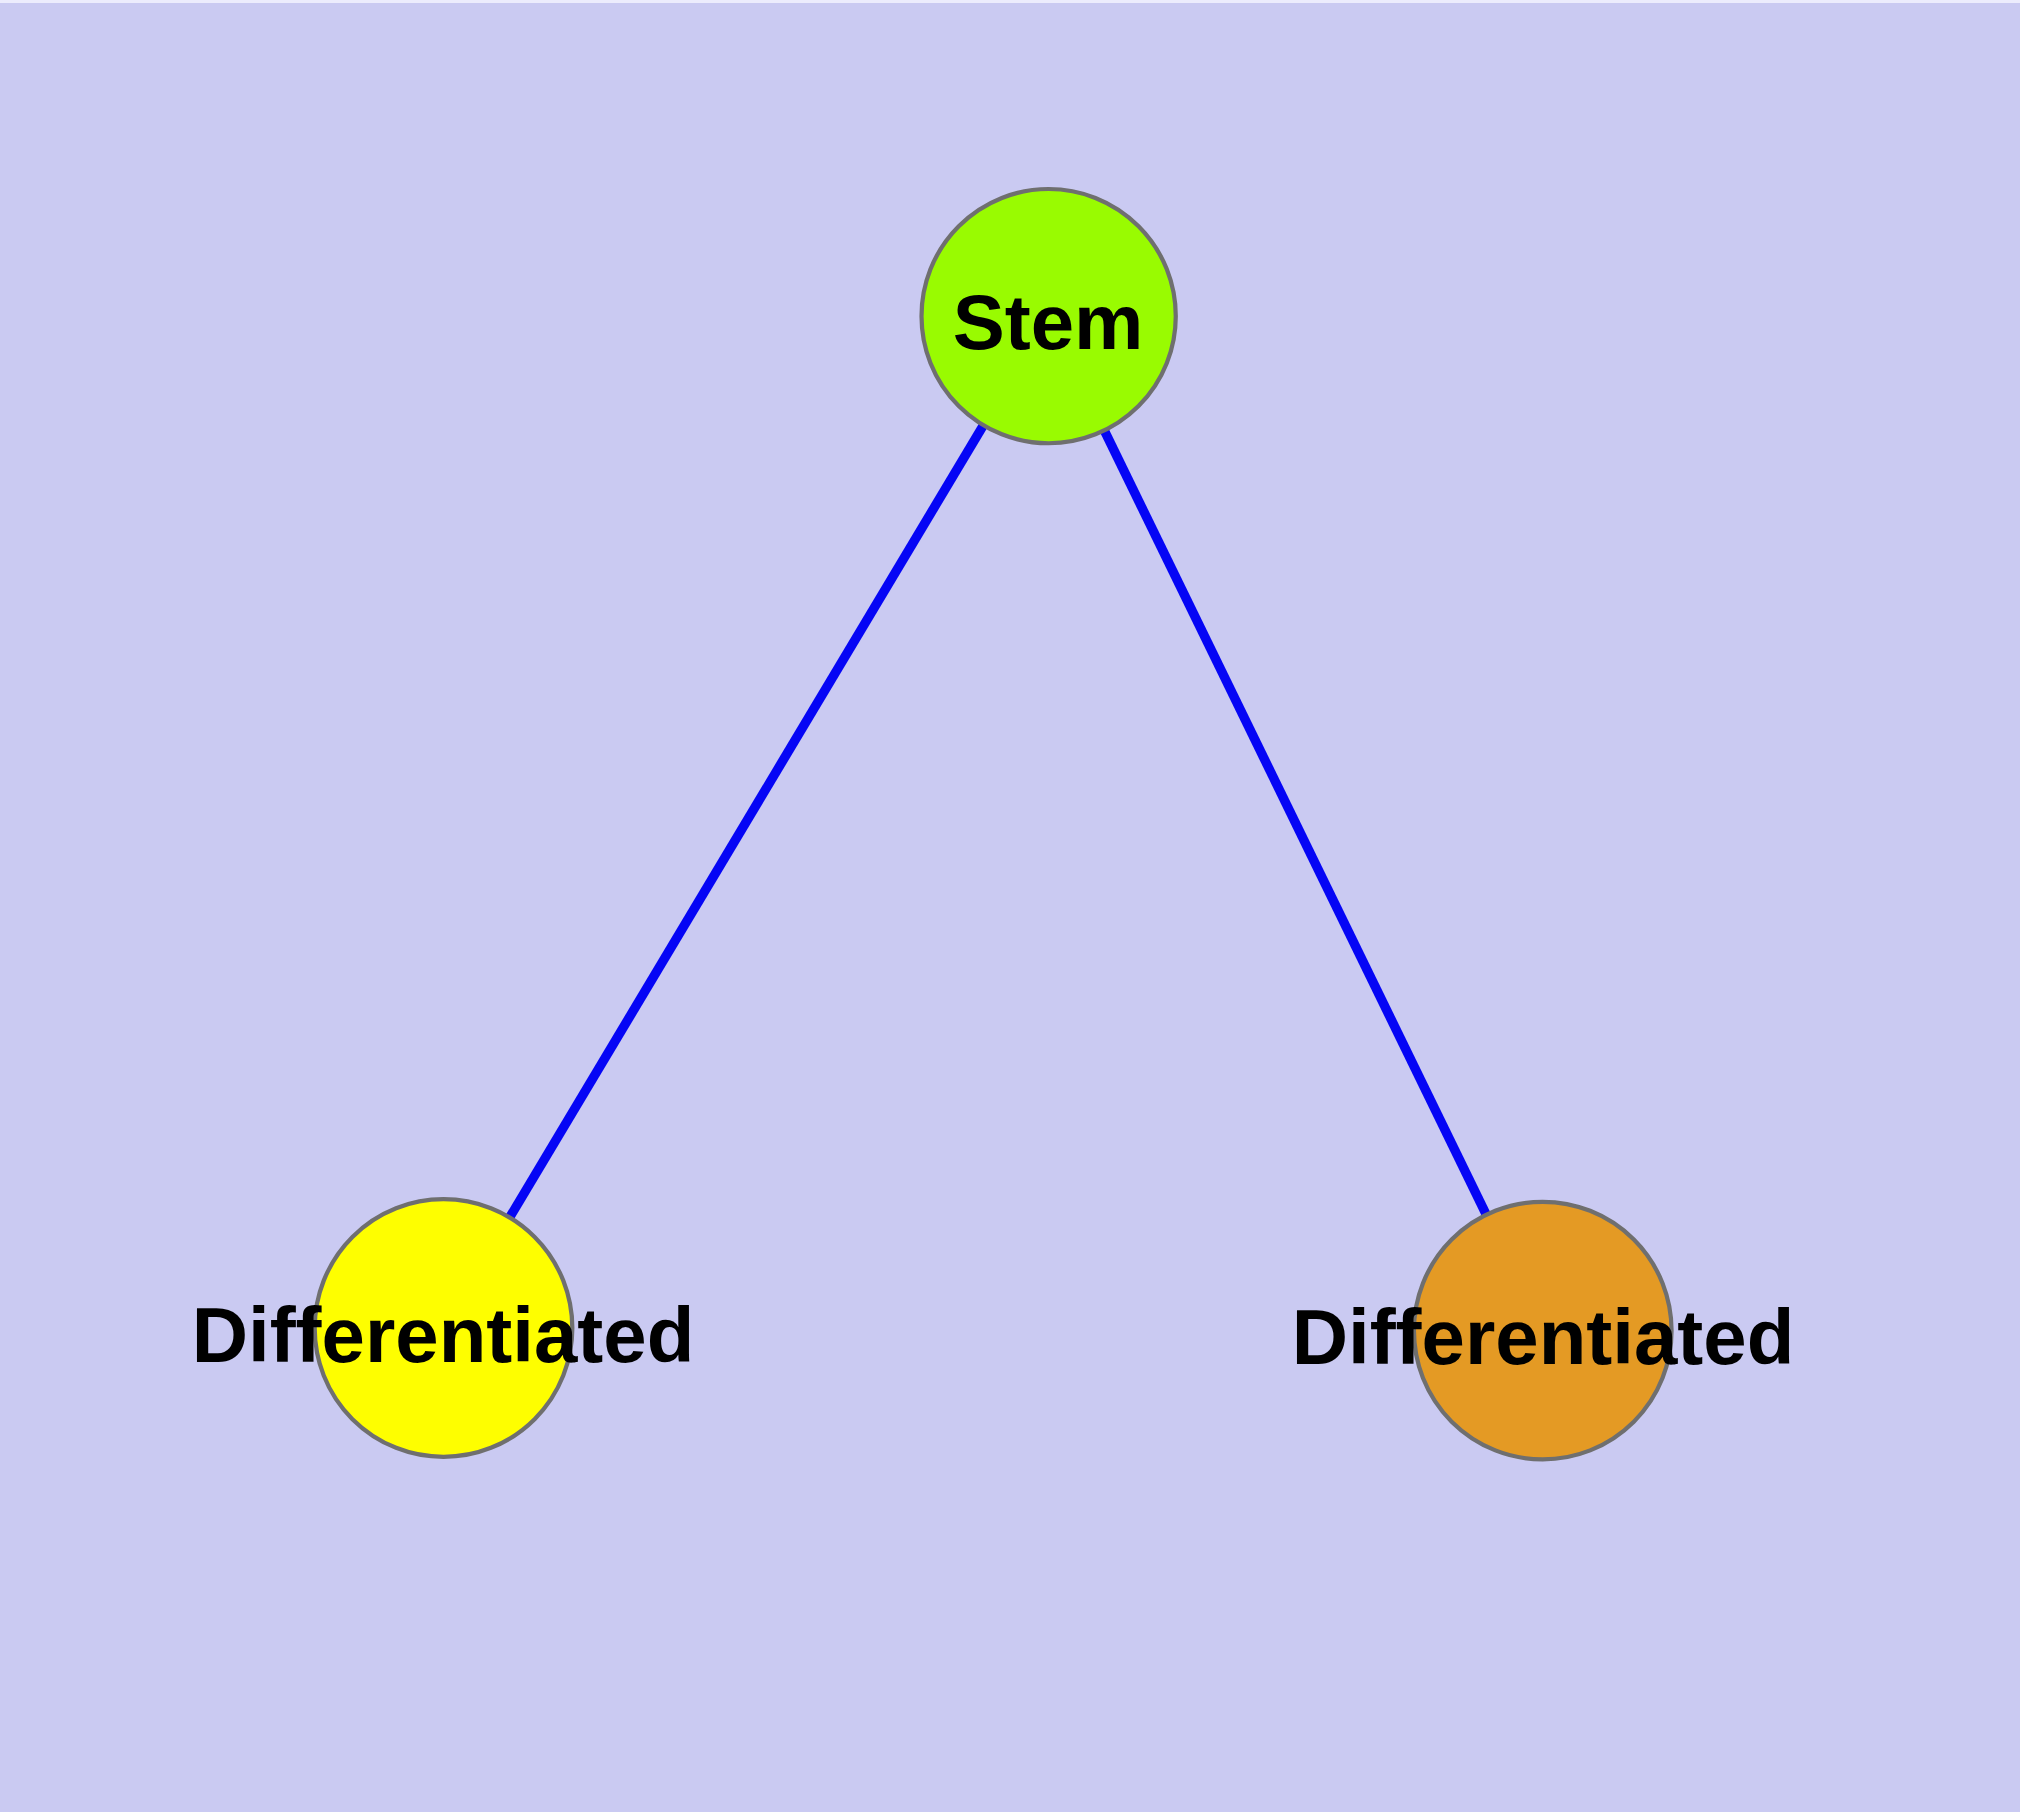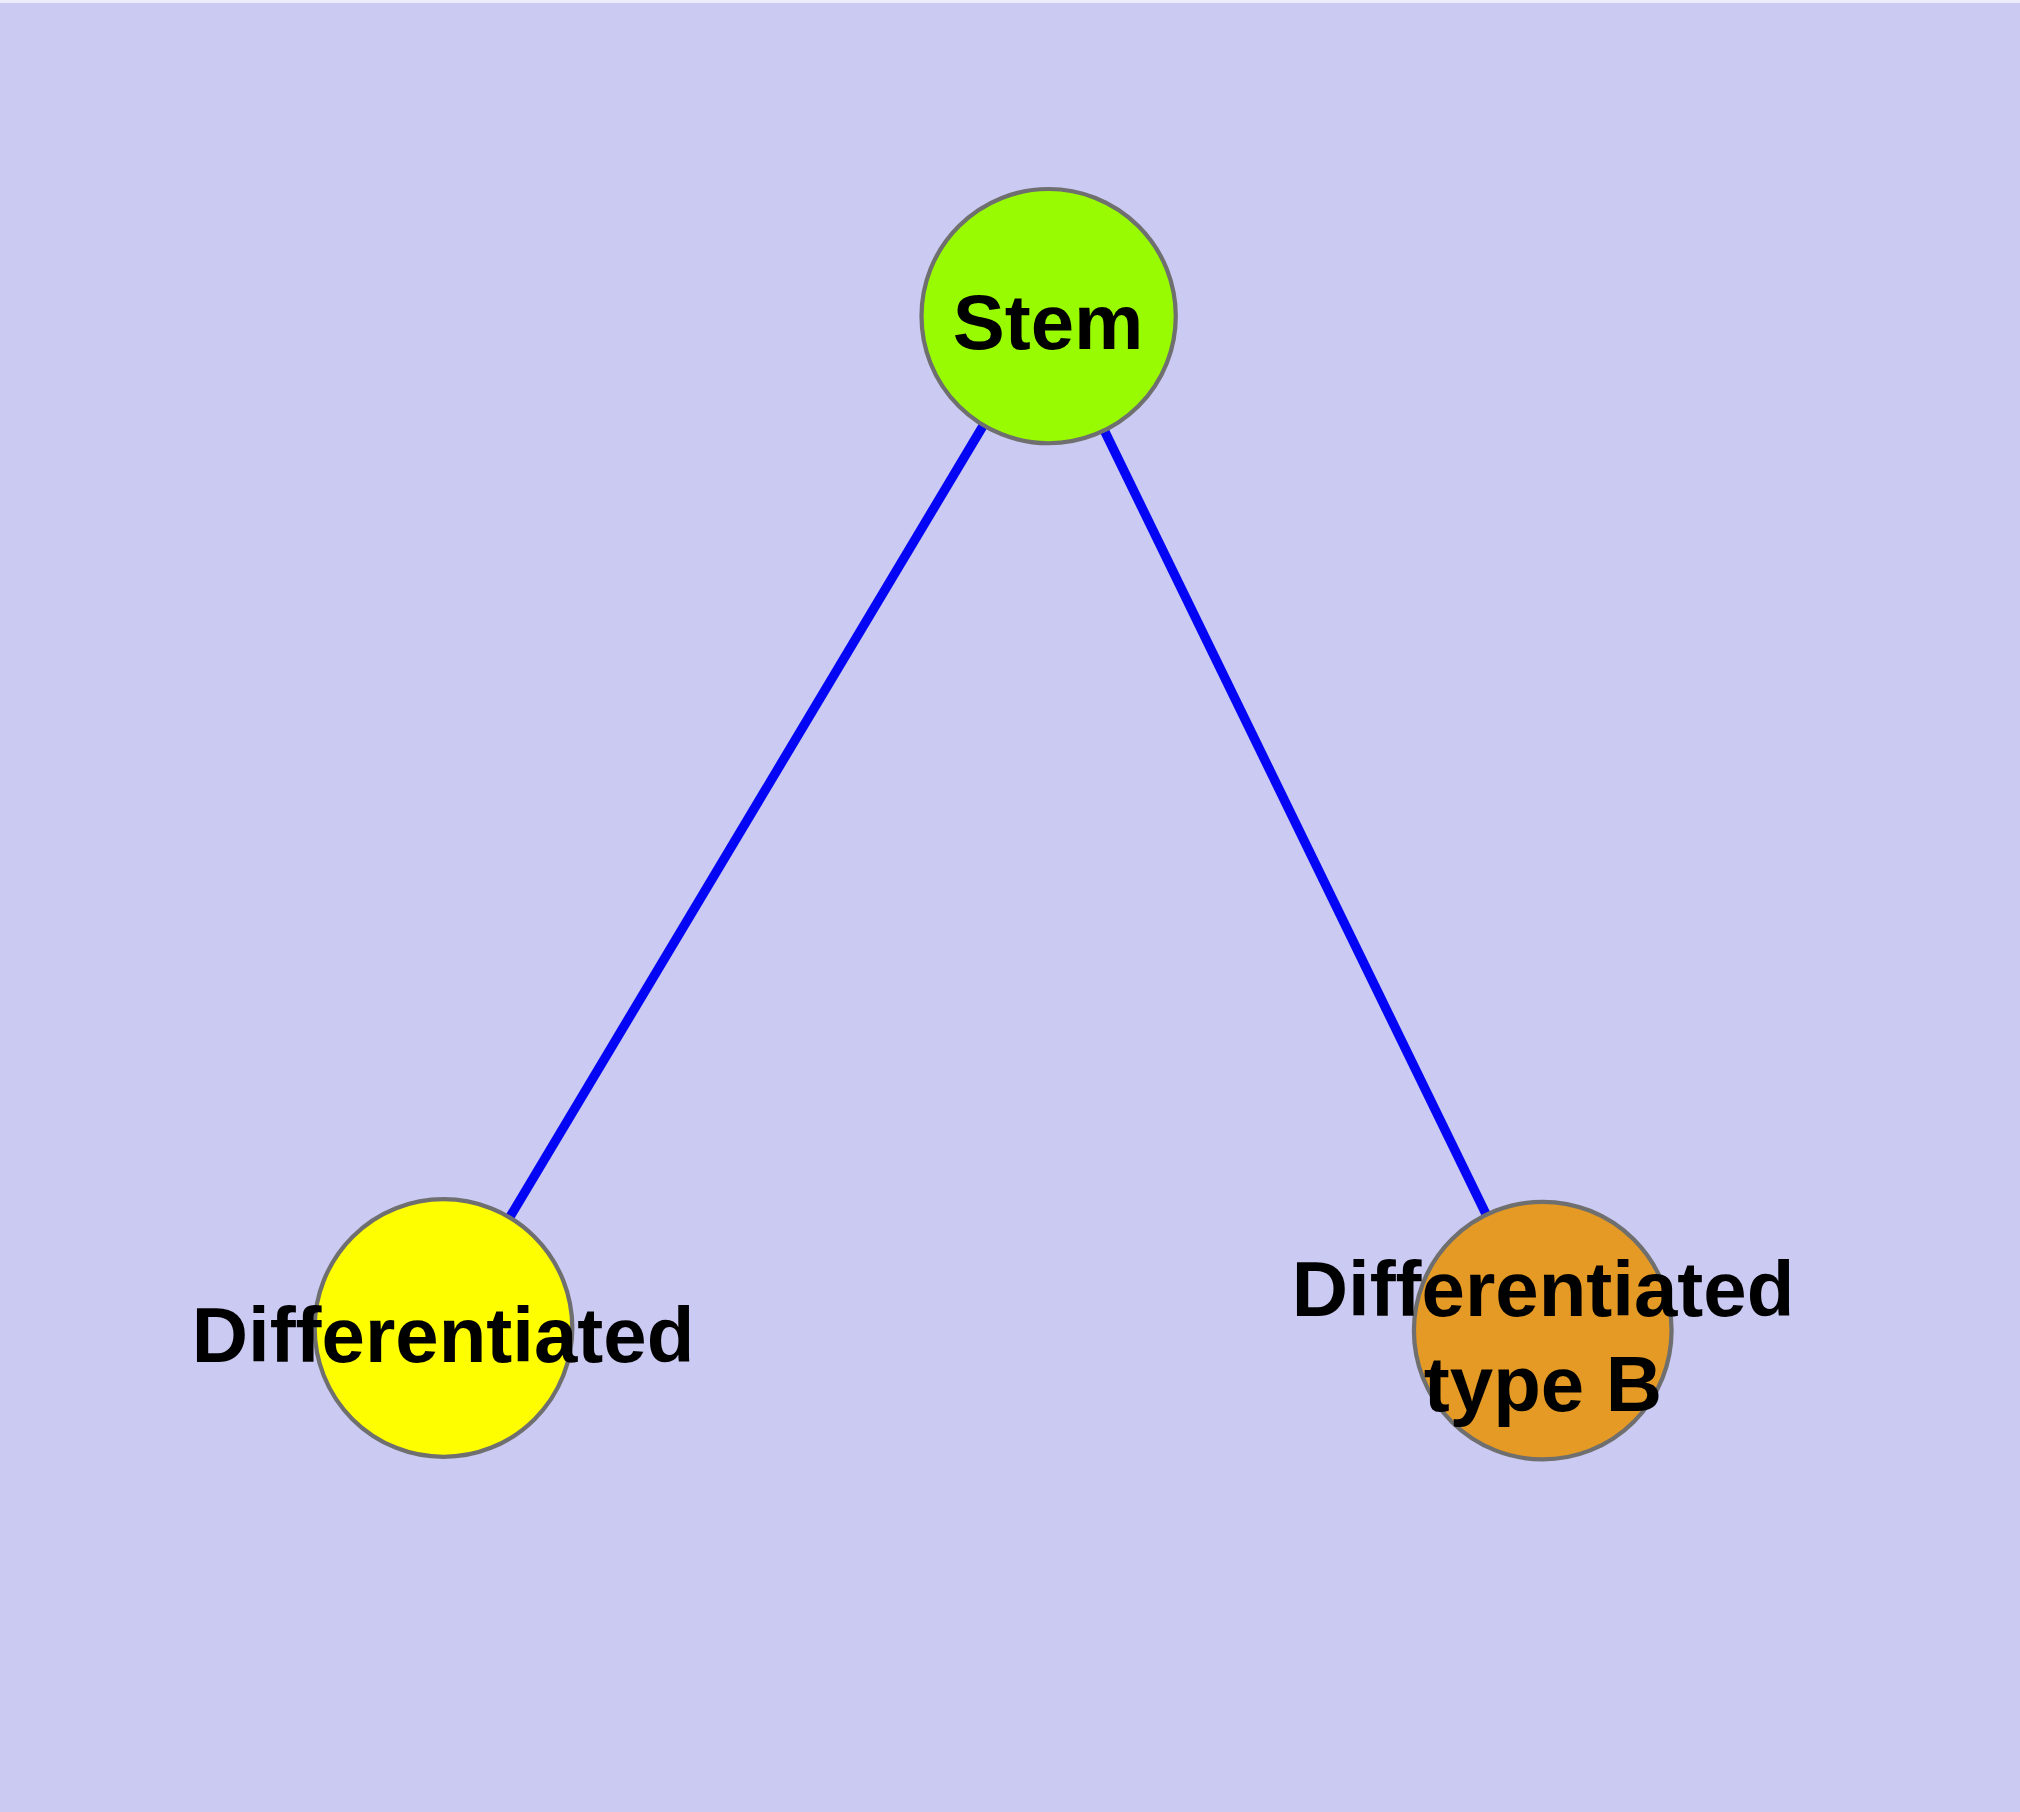--- a/index.html
+++ b/index.html
@@ -43,18 +43,17 @@
   </svg>
   <div class="labels-layer" id="labels-layer">
       <div class="node-label" style="left: 1048px; top: 322px; color: rgb(0, 0, 0);">
         <span class="label-line">Stem</span>
       </div>
       <div class="node-label" style="left: 443px; top: 1335px; color: rgb(0, 0, 0);">
         <span class="label-line">Differentiated</span>
       </div>
       <div class="node-label" style="left: 1543px; top: 1337px; color: rgb(0, 0, 0);">
         <span class="label-line">Differentiated</span>
-        <span class="label-line">type B</span>
       </div>
     </div>
   <div class="top-highlight" style="background: rgb(244, 244, 255);"></div>
 </div>
 
 
 </body></html>

